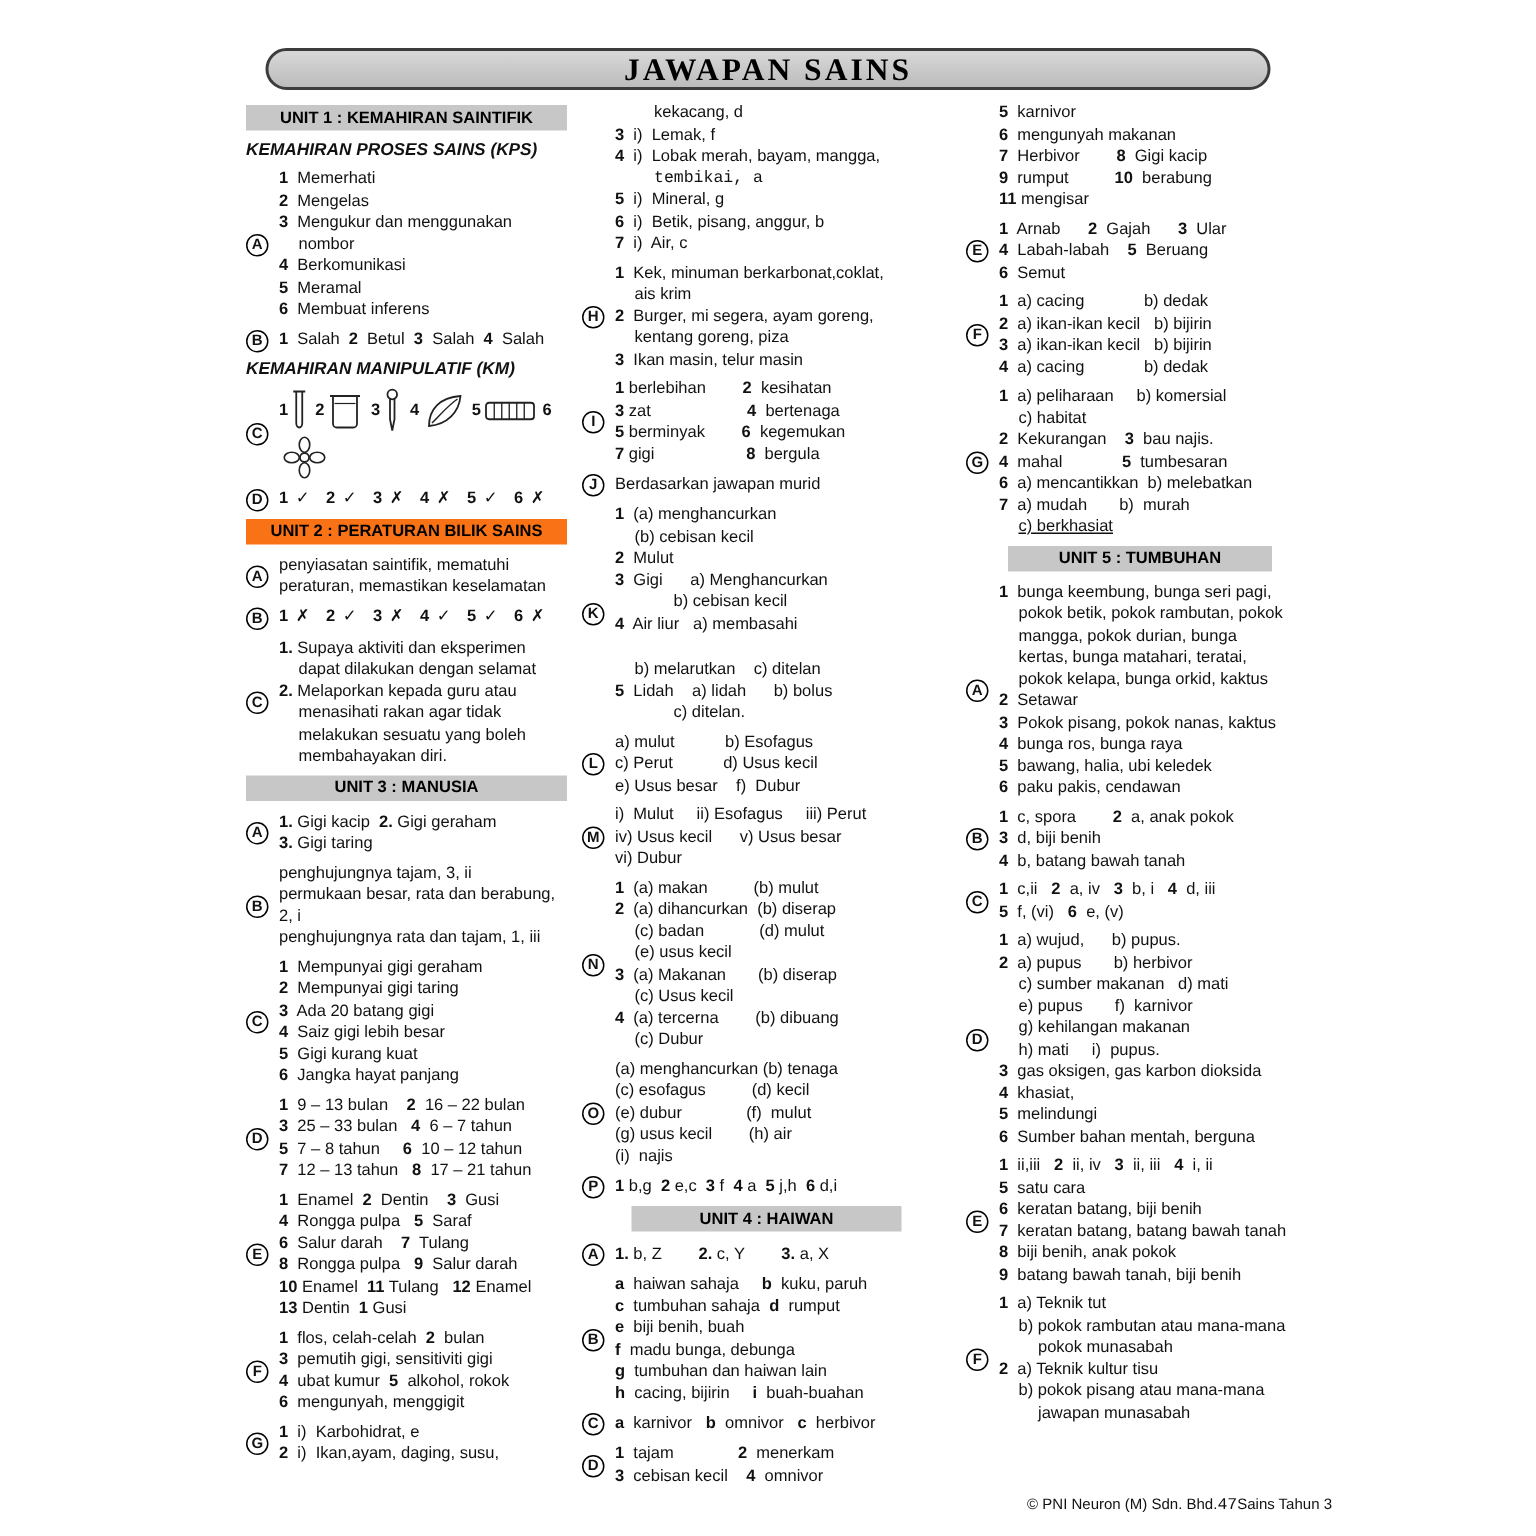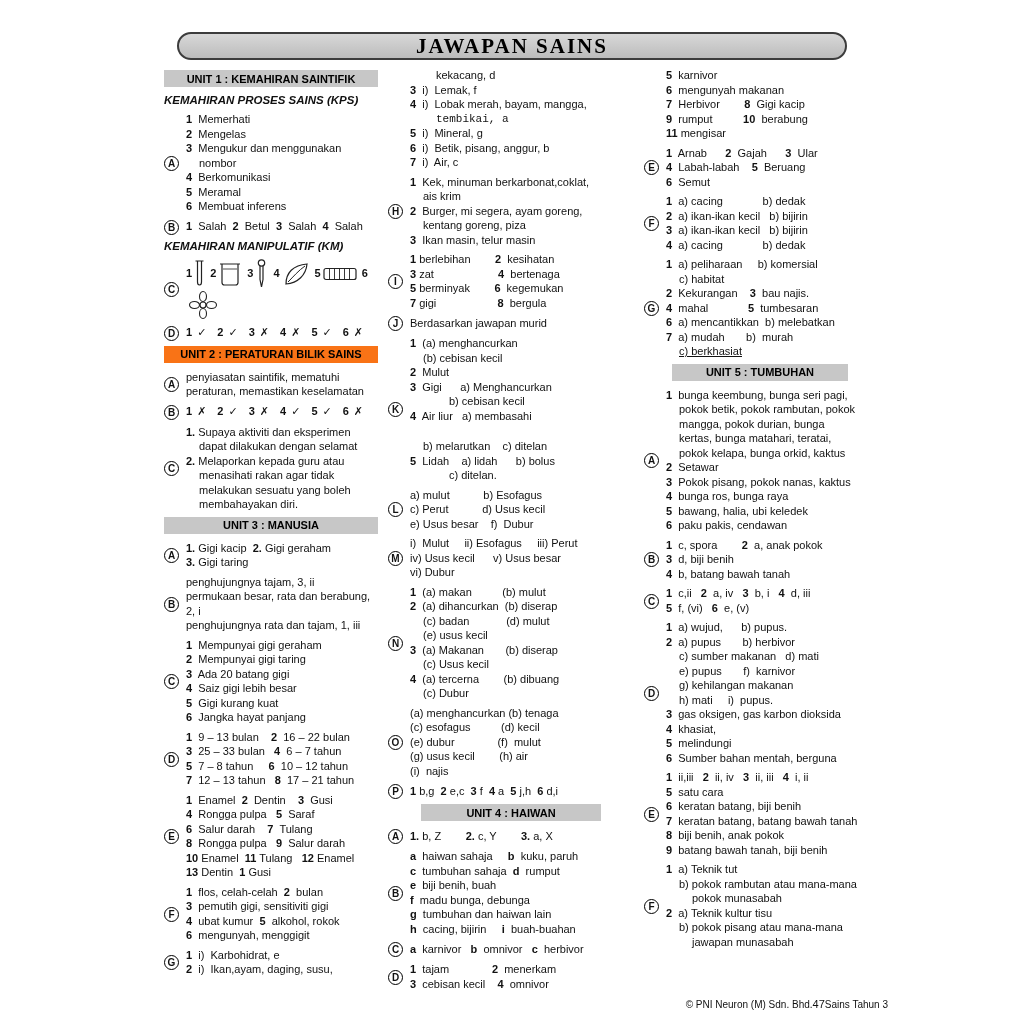--- a/index.html
+++ b/index.html
@@ -29,21 +29,21 @@
   .badge.empty { border:none; }
   .rows { flex:1; min-width:0; padding-left:5px; }
   .row { font-size:11px; line-height:14.5px; white-space:pre-wrap; }
   .num { font-weight:bold; }
   .mark { font-family:"DejaVu Sans",sans-serif; font-weight:bold; margin:0 11px 0 5px; font-size:11px; }
   .draw { display:inline-block; vertical-align:middle; margin:0 5px 0 2px; }
   .draw svg { display:block; }
 
   .footer { position:absolute; left:176px; width:712px; top:998px;
     display:flex; justify-content:flex-end; align-items:baseline; font-size:10px; }
-  .footer .pageno { font-size:11px; }
+  .footer .pageno { font-size:11px;font-family:Liberation Mono, monospace; }
 </style>
 </head>
 <body>
 
 <div class="page">
   <div class="title-bar">
     <span>JAWAPAN SAINS</span>
   </div>
   <div class="columns">
     <div class="col c1">

